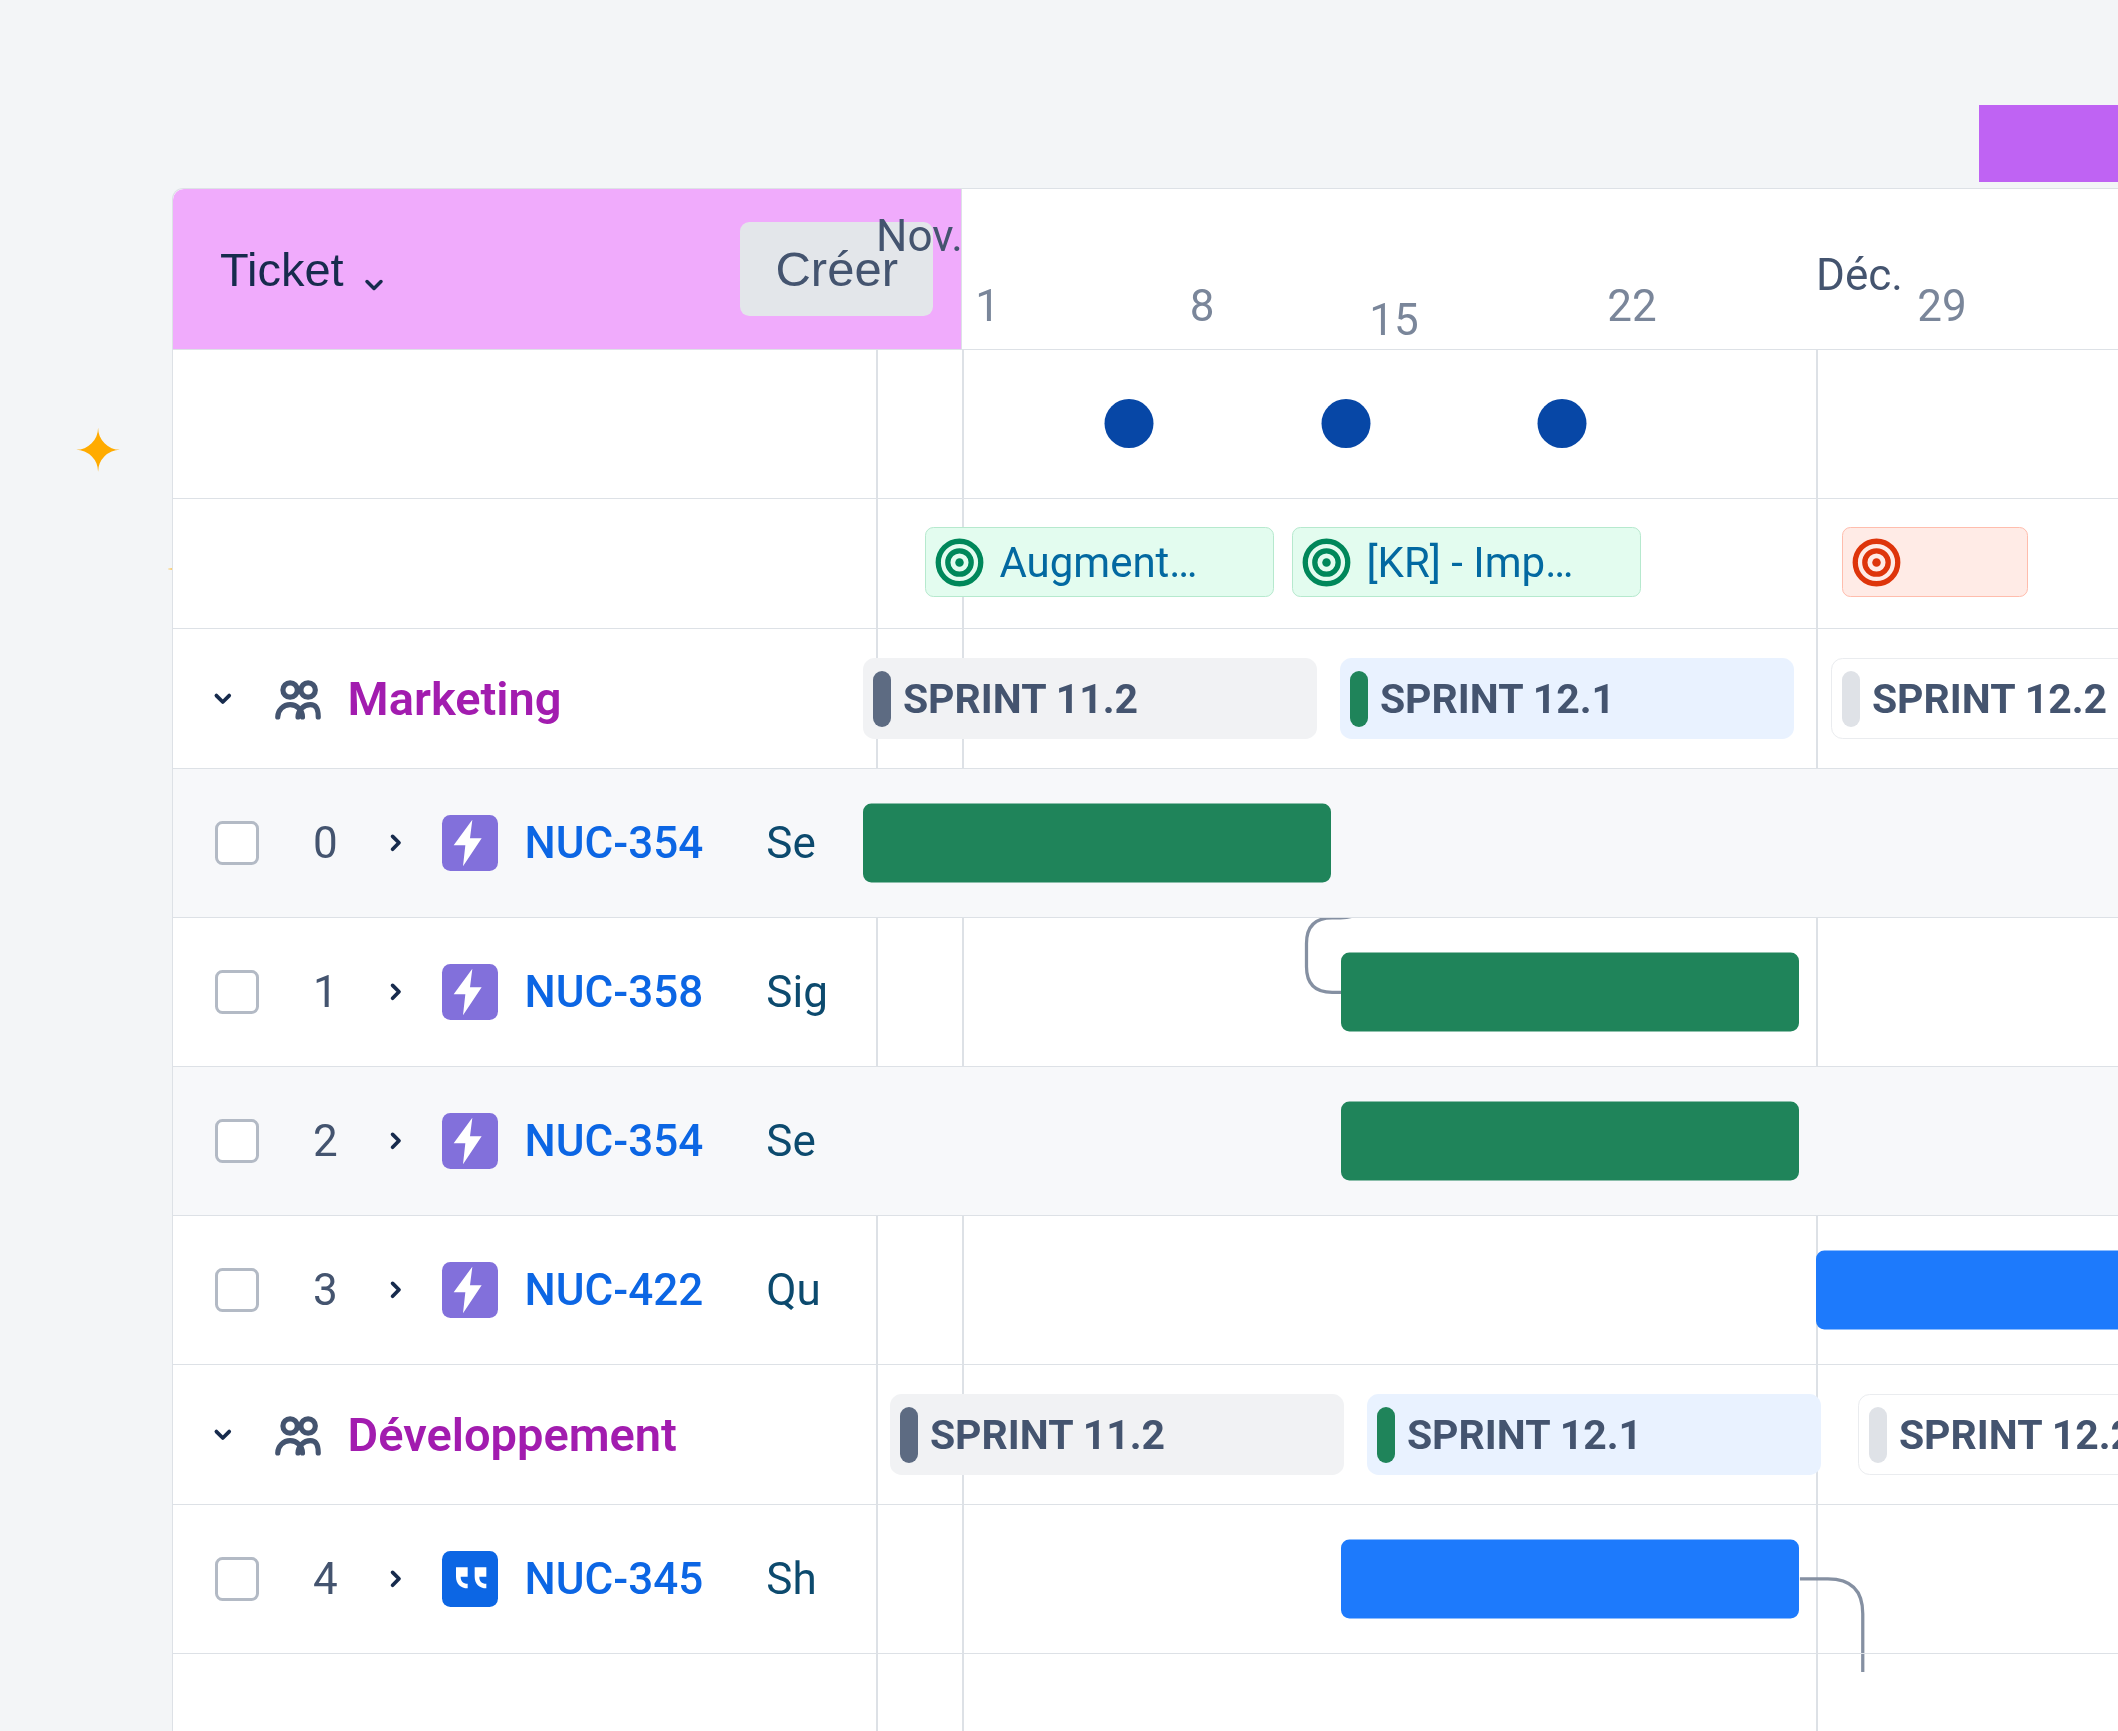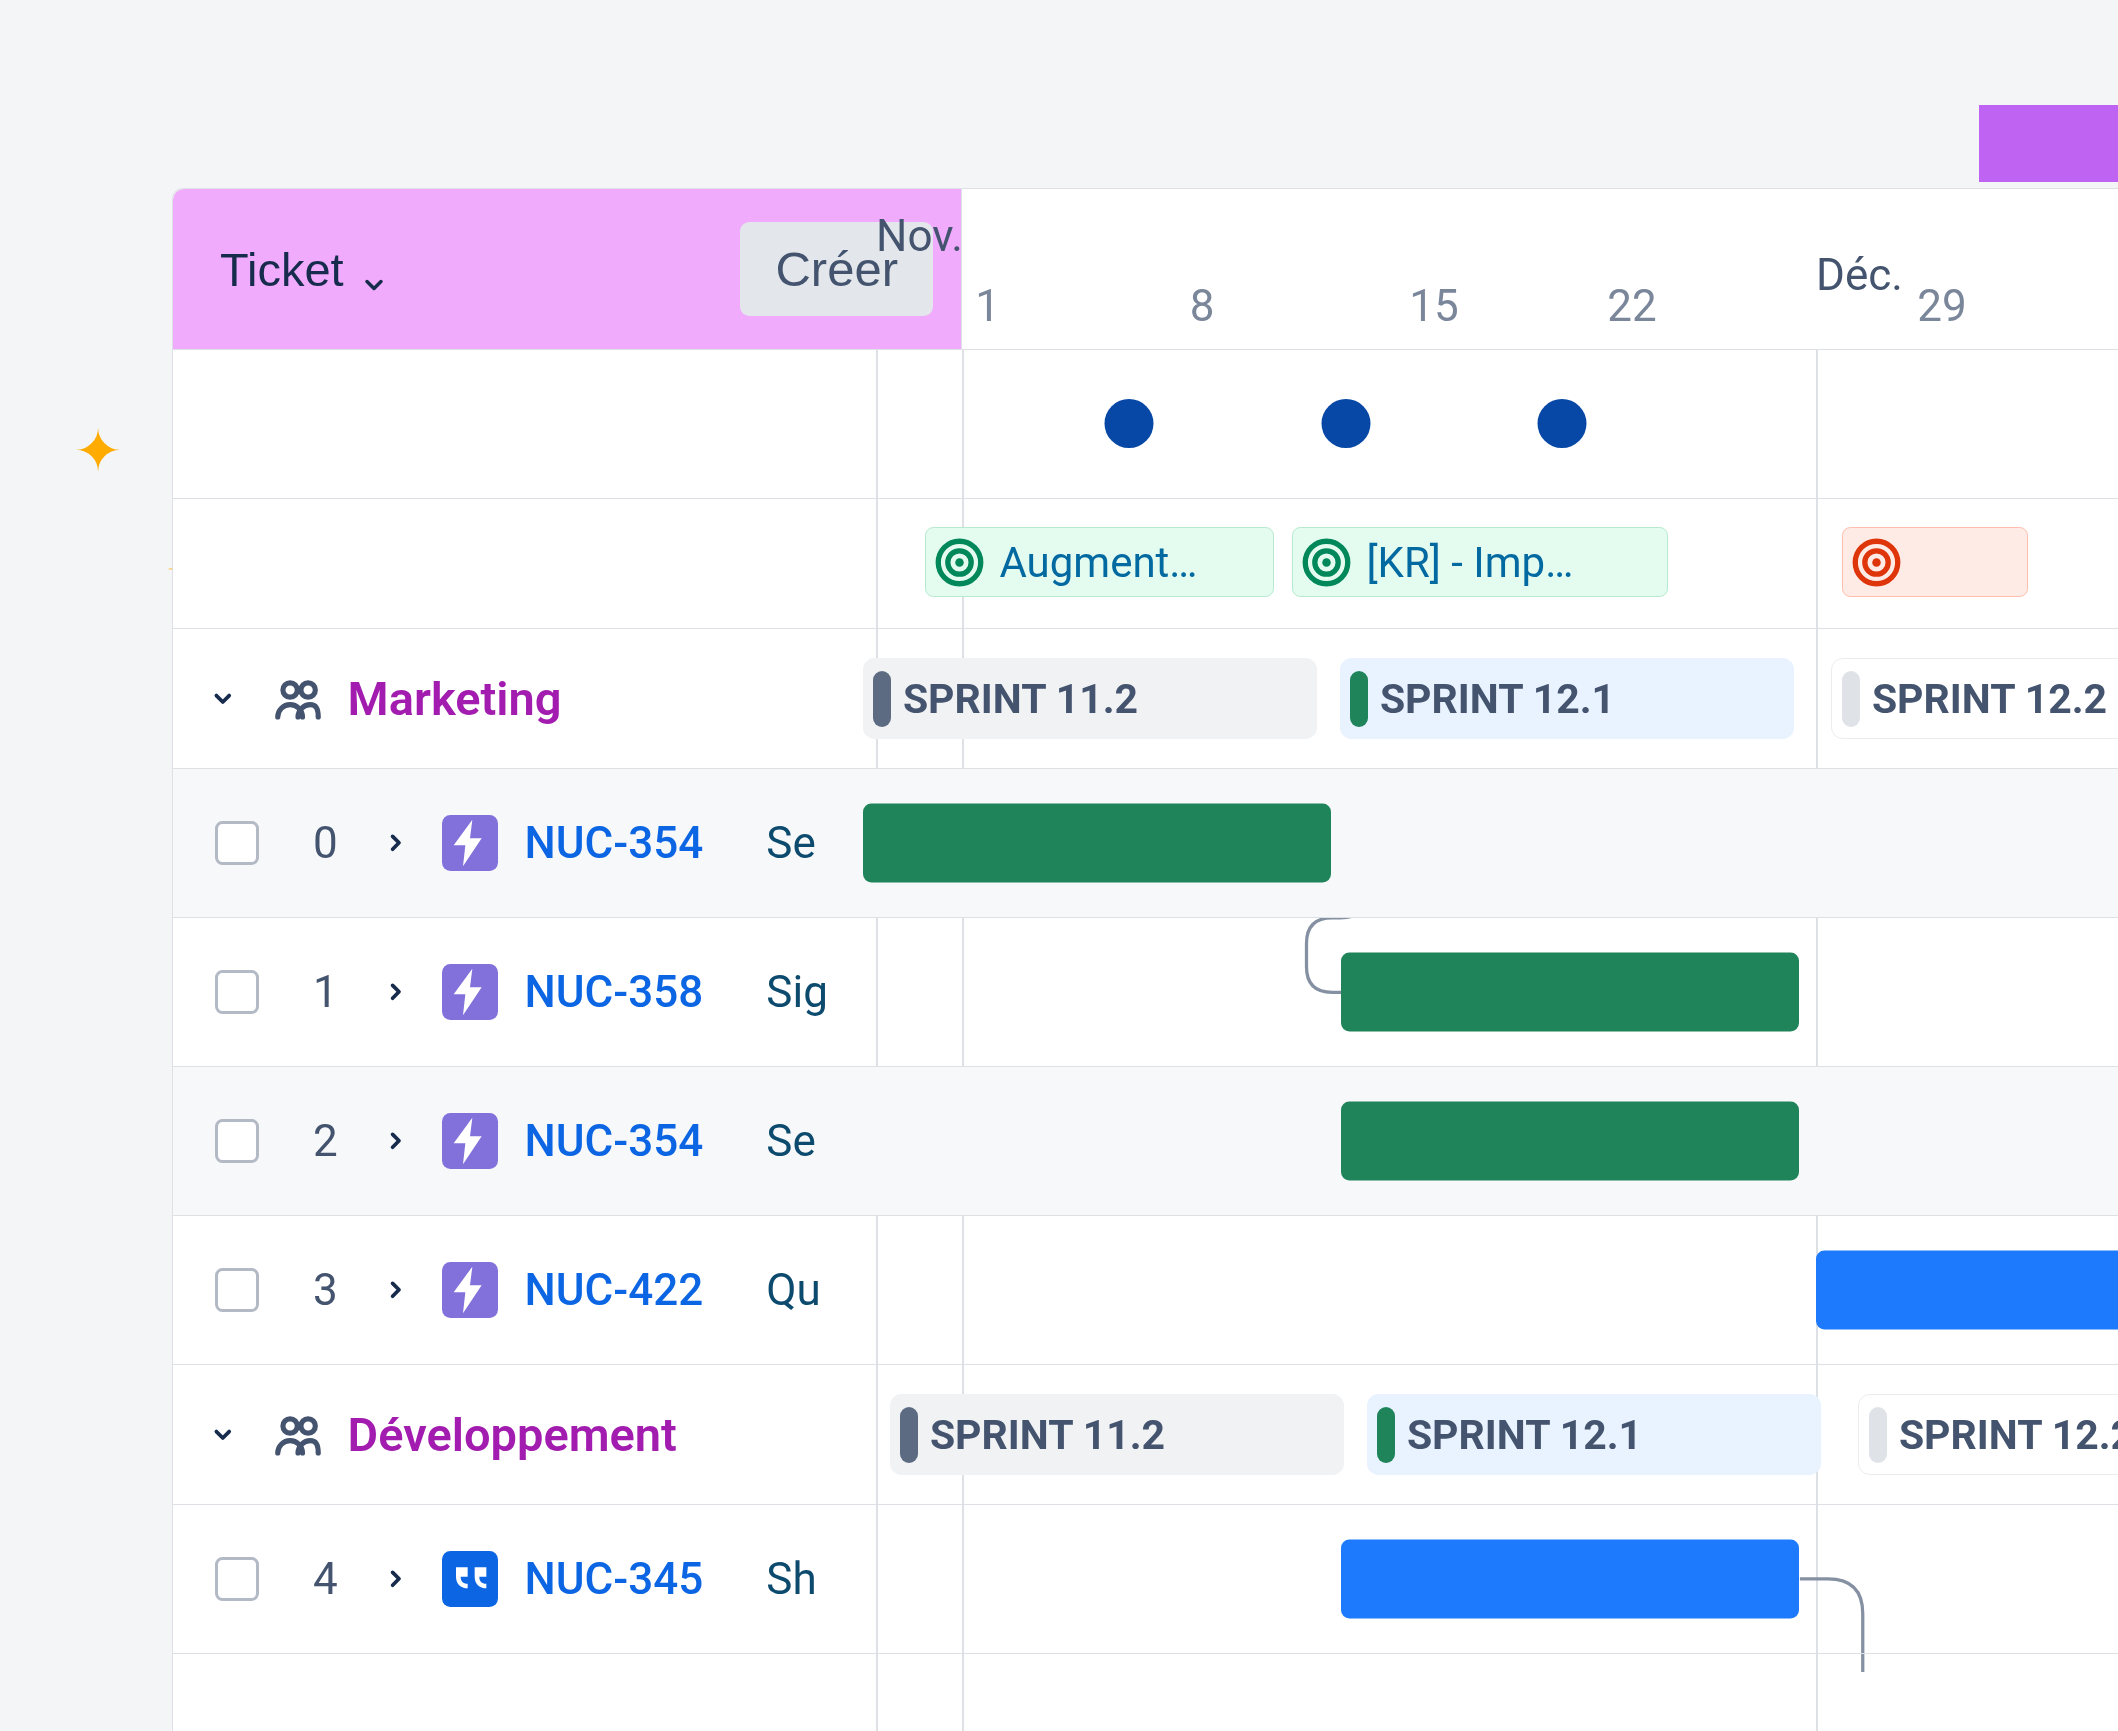--- a/index.html
+++ b/index.html
@@ -330,21 +330,21 @@
               </svg>
           </span>
         </button>
         <span class="spacer"></span>
         <button class="create-btn">Créer</button>
       </div>
       <div class="timeline-header" id="tlHeader">
           <div class="month-label" style="left: -86px;">Nov.</div>
           <div class="tick-label" style="left: 25.6px;">1</div>
           <div class="tick-label" style="left: 240px;">8</div>
-          <div class="tick-label" style="left: 472px;">15</div>
+          <div class="tick-label" style="left: 432px; margin-top: 14px;">15</div>
           <div class="tick-label" style="left: 670px;">22</div>
           <div class="month-label" style="left: 854px; margin-top: 39px;">Déc.</div>
           <div class="tick-label" style="left: 980px;">29</div>
         </div>
     </div>
 
     <div class="card-body" id="body">
 
     <div class="tl-sep" style="left: 789px;"></div>
         <div class="tl-sep" style="left: 703px;"></div>
@@ -356,21 +356,21 @@
         </div>
         <div class="row" style="height: 130px;">
           <div class="kr-pill green" style="left: 752px; top: 28px; width: 349px;">
             <span class="target-ico"><svg viewBox="0 0 24 24">
                 <circle cx="12" cy="12" r="10" fill="none" stroke="#00875A" stroke-width="2.5"></circle>
                 <circle cx="12" cy="12" r="5.5" fill="none" stroke="#00875A" stroke-width="2.5"></circle>
                 <circle cx="12" cy="12" r="2" fill="#00875A"></circle>
               </svg></span>
             <span>Augment…</span>
           </div>
-          <div class="kr-pill green" style="left: 1119px; top: 28px; width: 376px;">
+          <div class="kr-pill green" style="left: 1119px; top: 28px; width: 349px;">
             <span class="target-ico"><svg viewBox="0 0 24 24">
                 <circle cx="12" cy="12" r="10" fill="none" stroke="#00875A" stroke-width="2.5"></circle>
                 <circle cx="12" cy="12" r="5.5" fill="none" stroke="#00875A" stroke-width="2.5"></circle>
                 <circle cx="12" cy="12" r="2" fill="#00875A"></circle>
               </svg></span>
             <span>[KR] - Imp…</span>
           </div>
           <div class="kr-pill red" style="left: 1669px; top: 28px; width: 186px;">
             <span class="target-ico"><svg viewBox="0 0 24 24">
                 <circle cx="12" cy="12" r="10" fill="none" stroke="#DE350B" stroke-width="2.5"></circle>

